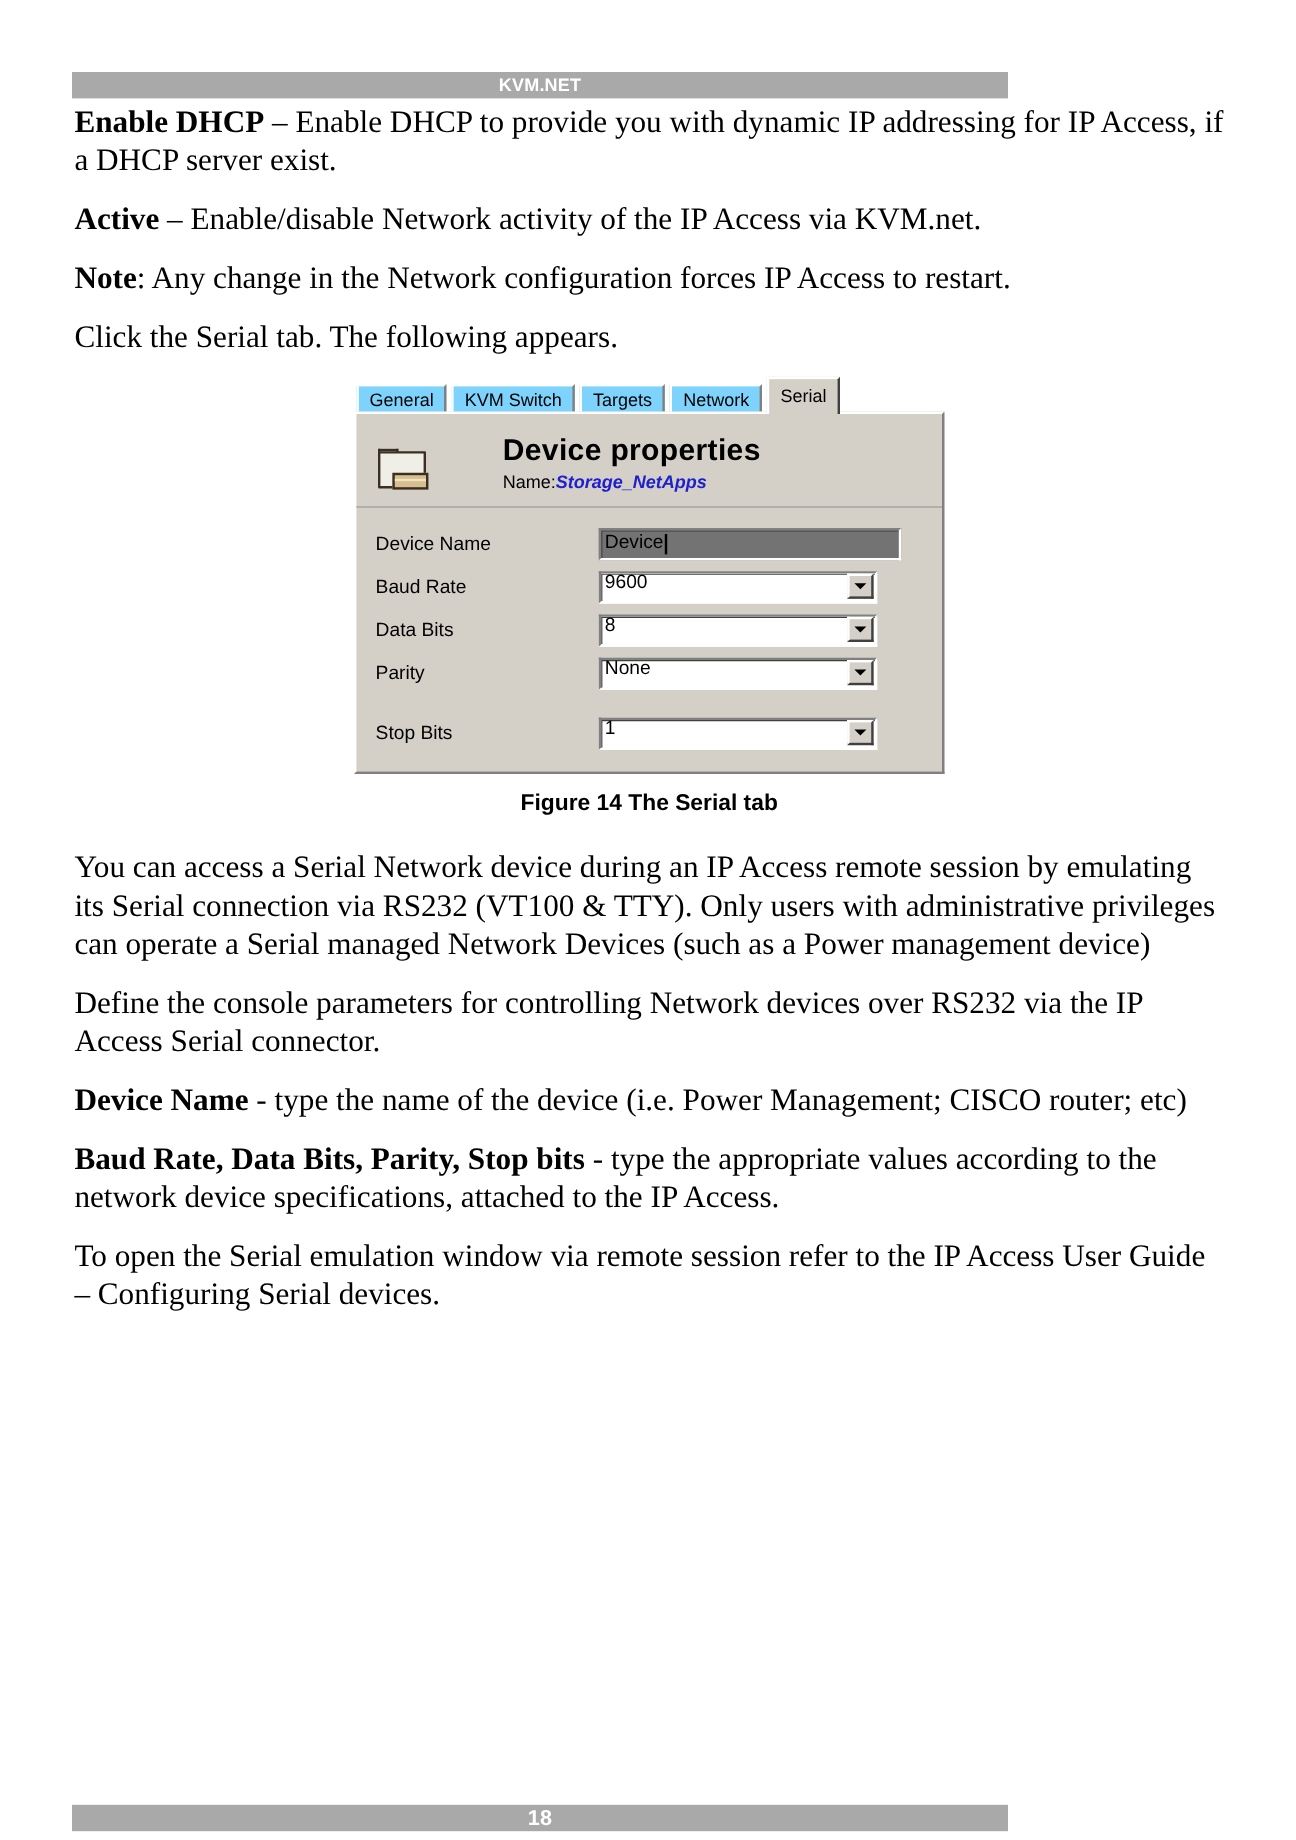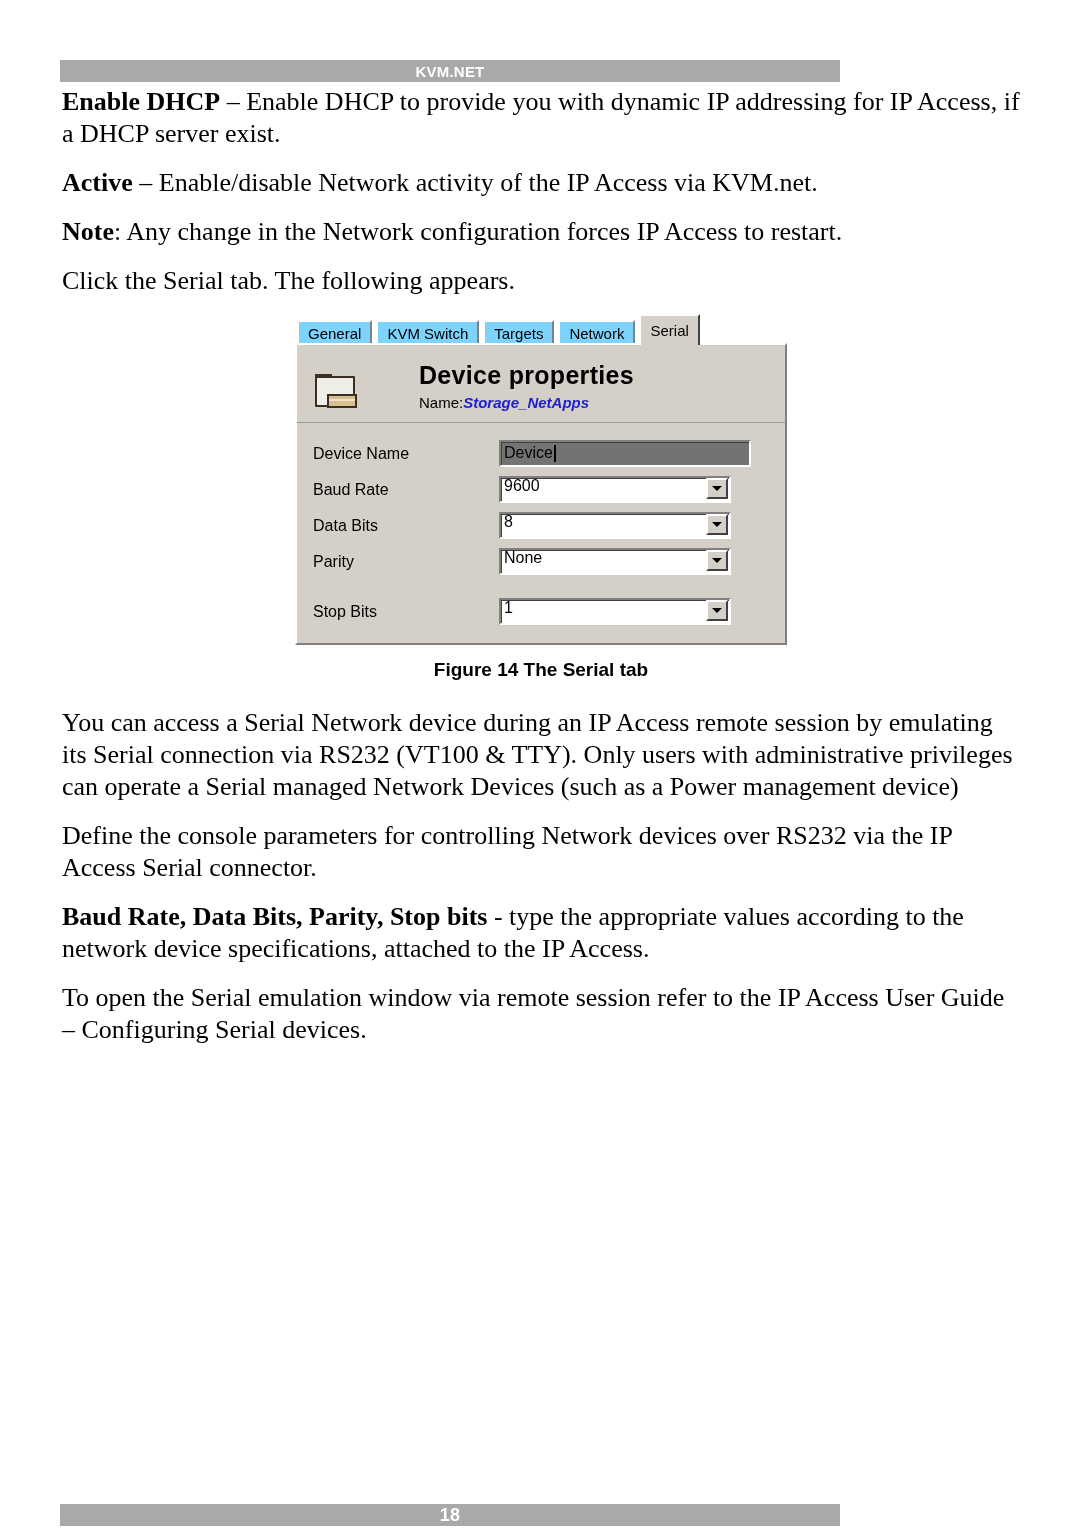--- a/index.html
+++ b/index.html
@@ -389,20 +389,21 @@
 
     <div class="figure-caption">Figure 14 The Serial tab</div>
   </div>
 
   <div style="height:26px"></div>
 
   <p class="para">You can access a Serial Network device during an IP Access remote session by emulating its Serial connection via RS232 (VT100 &amp; TTY). Only users with administrative privileges can operate a Serial managed Network Devices (such as a Power management device)</p>
 
   <p class="para">Define the console parameters for controlling Network devices over RS232 via the IP Access Serial connector.</p>
 
+  <p class="para"><b>Device Name</b><span> - type the name of the device (i.e. Power Management; CISCO router; etc)</span></p>
 
   <p class="para"><b>Baud Rate, Data Bits, Parity, Stop bits</b><span> - type the appropriate values according to the network device specifications, attached to the IP Access.</span></p>
 
   <p class="para">To open the Serial emulation window via remote session refer to the IP Access User Guide – Configuring Serial devices.</p>
 
 </div>
 
 <div class="bar footer-bar">
   <span>18</span>
 </div>

